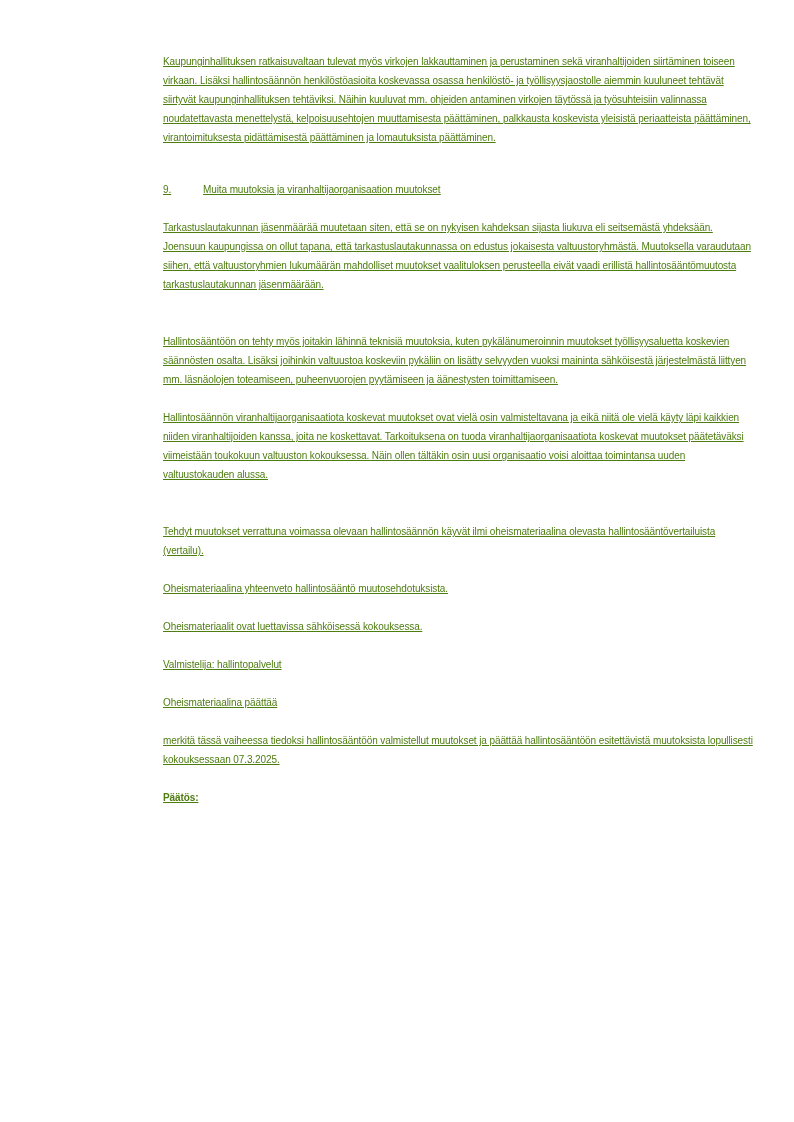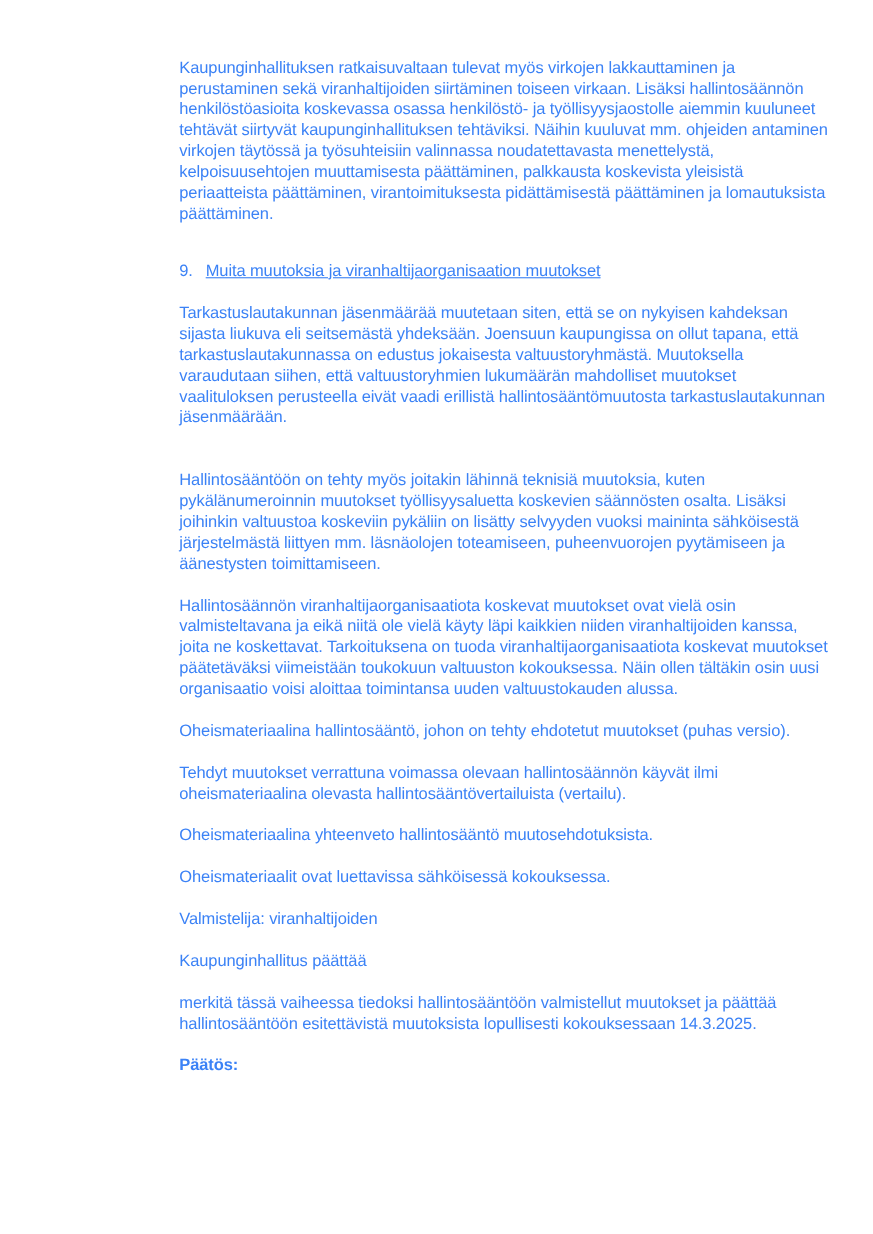--- a/index.html
+++ b/index.html
@@ -3,31 +3,32 @@
   <meta charset="utf-8">
   <style>
     html, body { margin: 0; padding: 0; background: #ffffff; }
     body { width: 794px; height: 1122px; position: relative; overflow: hidden; }
     .page {
       position: absolute;
       left: 163px;
       top: 52px;
       width: 590px;
       font-family: "Liberation Sans", sans-serif;
-      font-size: 15px;
+      font-size: 10px;
       line-height: 19px;
-      color: #3b82f6;
+      color: #4d7c0f;
       letter-spacing: -0.1px;
+      text-decoration: underline;
     }
     p { margin: 0; }
     .gap { height: 19px; }
     .gap2 { height: 33px; }
     .heading { display: flex; }
     .heading .num { width: 24px; }
-    .heading .title { text-decoration: underline; }
+    .heading .title { text-decoration: underline; margin-left: 16px; }
     .bold { font-weight: bold; }
   </style>
 </head>
 <body>
 
 <div class="page">
   <p>Kaupunginhallituksen ratkaisuvaltaan tulevat myös virkojen lakkauttaminen ja perustaminen sekä viranhaltijoiden siirtäminen toiseen virkaan. Lisäksi hallintosäännön henkilöstöasioita koskevassa osassa henkilöstö- ja työllisyysjaostolle aiemmin kuuluneet tehtävät siirtyvät kaupunginhallituksen tehtäviksi. Näihin kuuluvat mm. ohjeiden antaminen virkojen täytössä ja työsuhteisiin valinnassa noudatettavasta menettelystä, kelpoisuusehtojen muuttamisesta päättäminen, palkkausta koskevista yleisistä periaatteista päättäminen, virantoimituksesta pidättämisestä päättäminen ja lomautuksista päättäminen.</p>
   <div class="gap2"></div>
 
   <div class="heading">
@@ -40,35 +41,34 @@
   <div class="gap"></div>
 
   <div class="gap"></div>
 
   <p>Hallintosääntöön on tehty myös joitakin lähinnä teknisiä muutoksia, kuten pykälänumeroinnin muutokset työllisyysaluetta koskevien säännösten osalta. Lisäksi joihinkin valtuustoa koskeviin pykäliin on lisätty selvyyden vuoksi maininta sähköisestä järjestelmästä liittyen mm. läsnäolojen toteamiseen, puheenvuorojen pyytämiseen ja äänestysten toimittamiseen.</p>
   <div class="gap"></div>
 
   <p>Hallintosäännön viranhaltijaorganisaatiota koskevat muutokset ovat vielä osin valmisteltavana ja eikä niitä ole vielä käyty läpi kaikkien niiden viranhaltijoiden kanssa, joita ne koskettavat. Tarkoituksena on tuoda viranhaltijaorganisaatiota koskevat muutokset päätetäväksi viimeistään toukokuun valtuuston kokouksessa. Näin ollen tältäkin osin uusi organisaatio voisi aloittaa toimintansa uuden valtuustokauden alussa.</p>
   <div class="gap"></div>
 
-  <p>Oheismateriaalina hallintosääntö, johon on tehty ehdotetut muutokset (puhas versio).</p>
   <div class="gap"></div>
 
   <p>Tehdyt muutokset verrattuna voimassa olevaan hallintosäännön käyvät ilmi oheismateriaalina olevasta hallintosääntövertailuista (vertailu).</p>
   <div class="gap"></div>
 
   <p>Oheismateriaalina yhteenveto hallintosääntö muutosehdotuksista.</p>
   <div class="gap"></div>
 
   <p>Oheismateriaalit ovat luettavissa sähköisessä kokouksessa.</p>
   <div class="gap"></div>
 
-  <p>Valmistelija: viranhaltijoiden</p>
+  <p>Valmistelija: hallintopalvelut</p>
   <div class="gap"></div>
 
-  <p>Kaupunginhallitus päättää</p>
+  <p>Oheismateriaalina päättää</p>
   <div class="gap"></div>
 
-  <p>merkitä tässä vaiheessa tiedoksi hallintosääntöön valmistellut muutokset ja päättää hallintosääntöön esitettävistä muutoksista lopullisesti kokouksessaan 14.3.2025.</p>
+  <p>merkitä tässä vaiheessa tiedoksi hallintosääntöön valmistellut muutokset ja päättää hallintosääntöön esitettävistä muutoksista lopullisesti kokouksessaan 07.3.2025.</p>
   <div class="gap"></div>
 
   <p class="bold">Päätös:</p>
 </div>
 
 </body></html>

